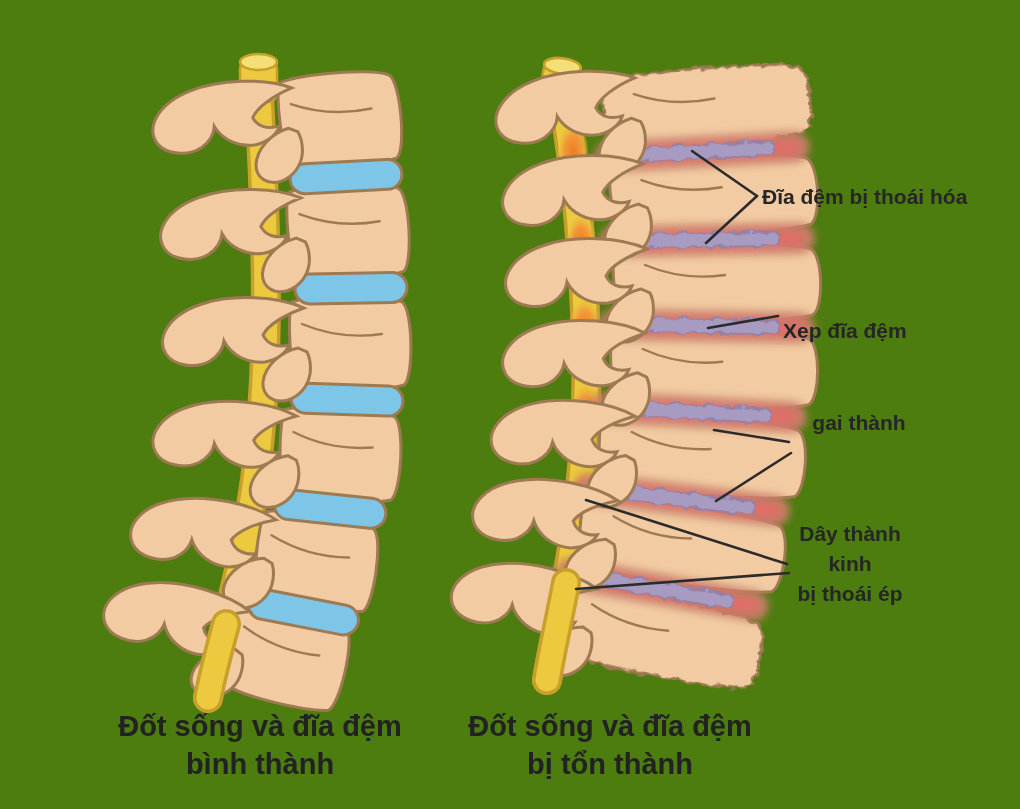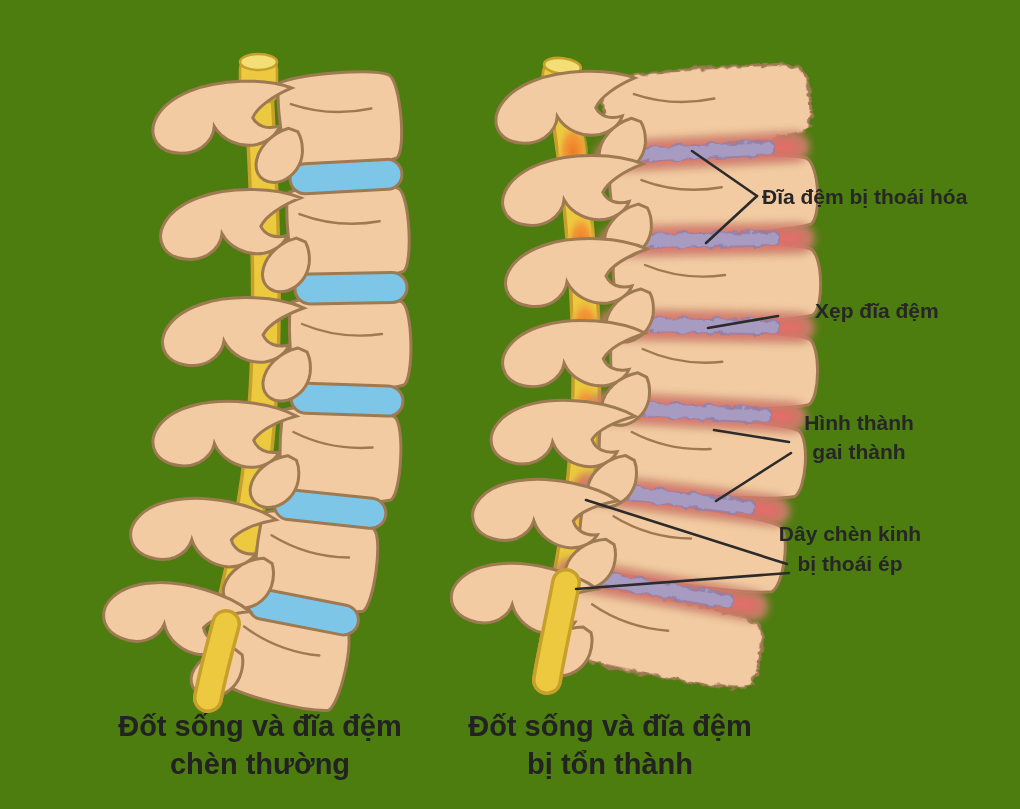--- a/index.html
+++ b/index.html
@@ -212,35 +212,34 @@
     <line x1="708" y1="328" x2="778" y2="316"></line>
     <line x1="714" y1="430" x2="789" y2="442"></line>
     <line x1="716" y1="501" x2="791" y2="453"></line>
     <line x1="586" y1="500" x2="787" y2="564"></line>
     <line x1="576" y1="589" x2="789" y2="573"></line>
   </g>
 </svg>
 
   <div class="lbl" style="left:762px;top:182px;">Đĩa đệm bị thoái hóa</div>
 
-  <div class="lbl" style="left:783px;top:296px;margin-left:32px;">Xẹp đĩa đệm</div>
+  <div class="lbl" style="left:783px;top:316px;">Xẹp đĩa đệm</div>
 
   <div class="lbl center" style="left:793px;top:408px;width:132px;">
-    <div>Hình thành</div>
     <div>gai thành</div>
   </div>
 
   <div class="lbl center" style="left:775px;top:519px;width:150px;line-height:30px;">
-    <div>Dây chèn kinh</div>
+    <div>Dây thành kinh</div>
     <div>bị thoái ép</div>
   </div>
 
   <div class="caption" style="left:90px;top:707px;">
     <div>Đốt sống và đĩa đệm</div>
-    <div>chèn thường</div>
+    <div>bình thành</div>
   </div>
 
   <div class="caption" style="left:440px;top:707px;">
     <div>Đốt sống và đĩa đệm</div>
     <div>bị tổn thành</div>
   </div>
 
 </div>
 
 </body></html>

